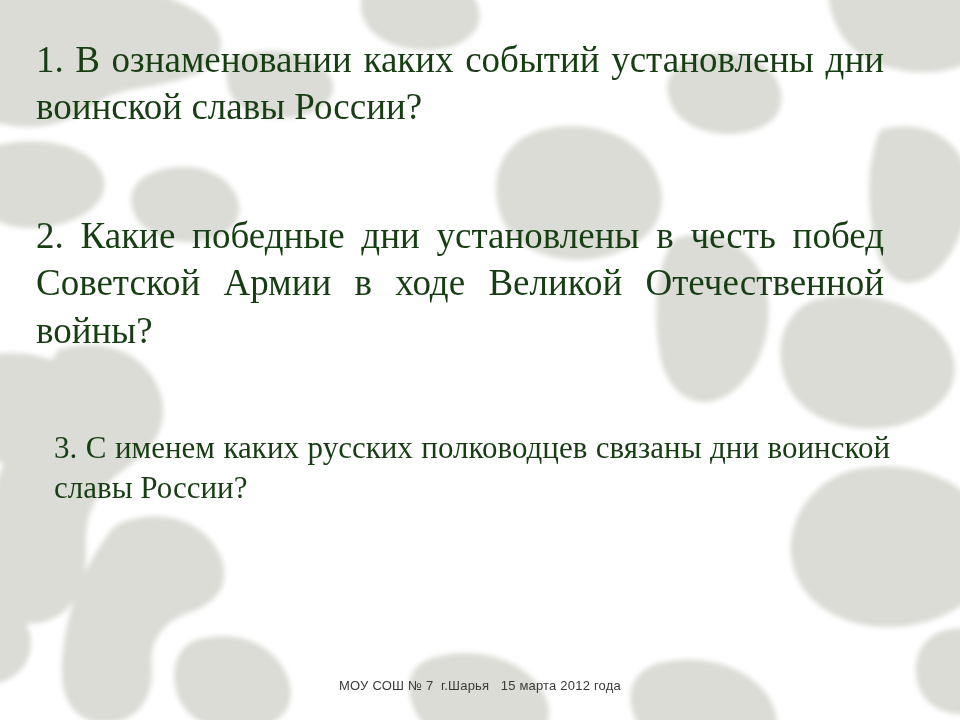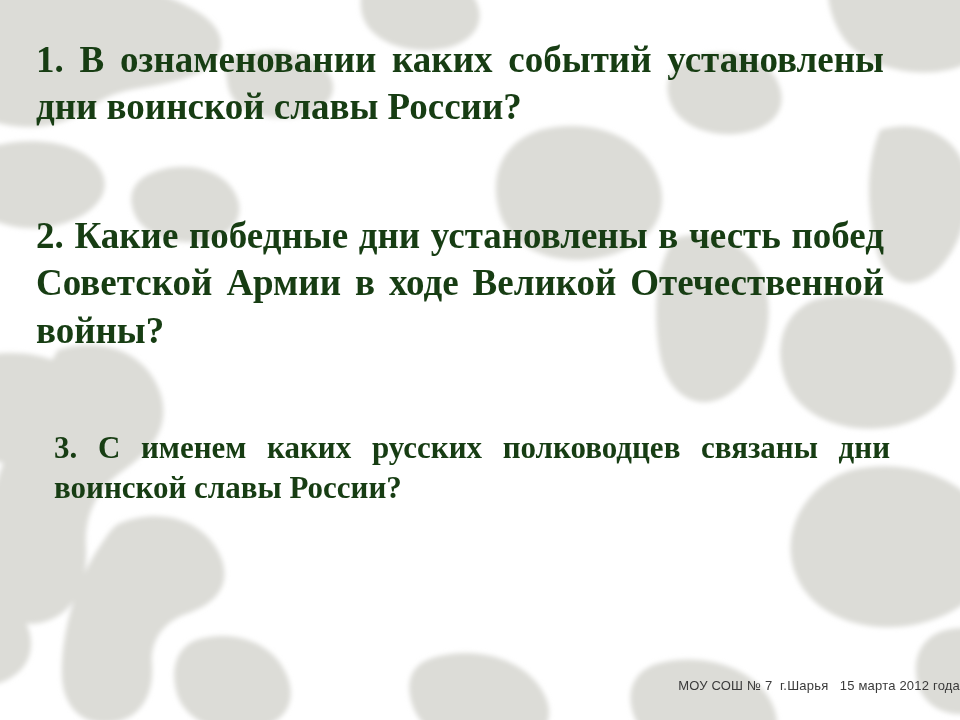--- a/index.html
+++ b/index.html
@@ -35,21 +35,21 @@
   
   #content {
     position: absolute;
     inset: 0;
     z-index: 2;
   }
 
   .question {
     position: absolute;
     color: #173d13;
-    font-weight: bold;
+    font-weight: normal;
     text-align: justify;
     text-align-last: left;
     font-family: "Liberation Serif", "DejaVu Serif", serif;
     -webkit-font-smoothing: antialiased;
   }
 
   #question-1 {
     left: 36px;
     top: 36px;
     width: 848px;
@@ -73,21 +73,21 @@
     line-height: 1.30;
   }
 
   
   #footer {
     position: absolute;
     left: 0;
     right: 0;
     top: 678px;
     z-index: 3;
-    text-align: right;
+    text-align: center;
     color: #3a3a3a;
     font-family: "Liberation Sans", "DejaVu Sans", sans-serif;
     font-size: 13px;
     letter-spacing: 0.2px;
     white-space: pre;
   }
 </style>
 </head>
 <body>
 

